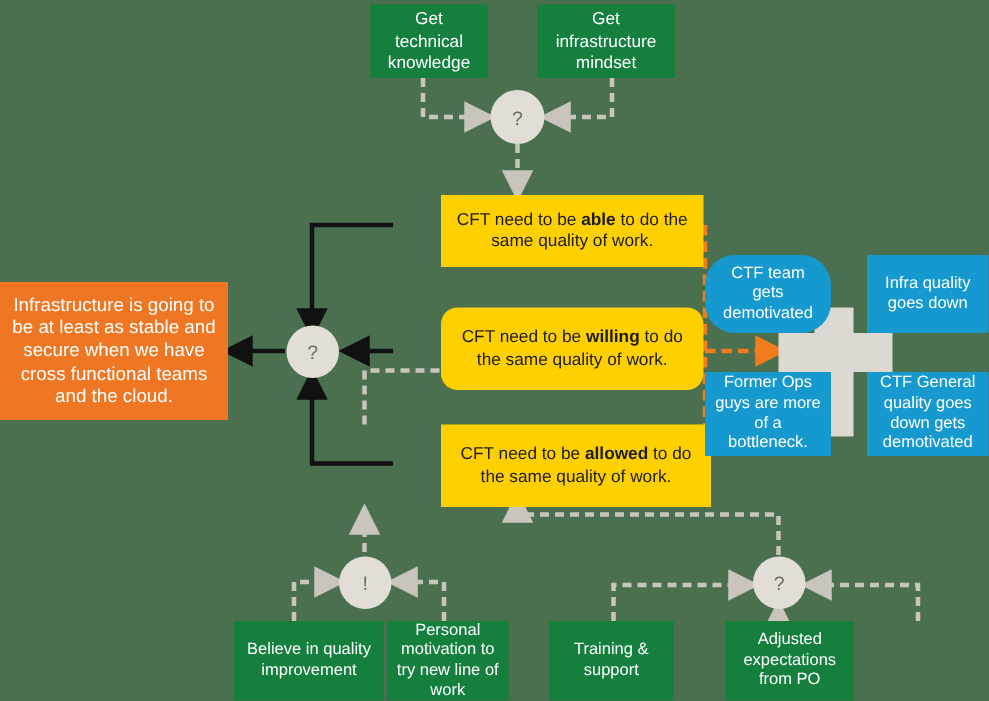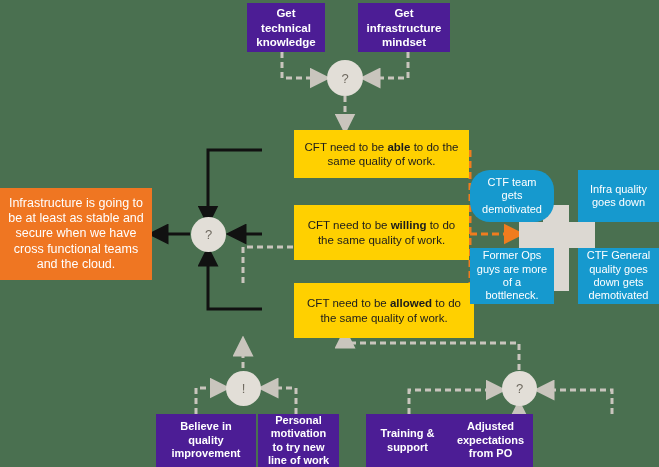--- a/index.html
+++ b/index.html
@@ -15,21 +15,21 @@
   .node{
     position:absolute;
     display:flex;align-items:center;justify-content:center;
     text-align:center;
     color:#ffffff;
     line-height:1.22;
     box-sizing:border-box;
     padding:4px 6px;
     font-weight:400;
   }
-  .teal{background:#4c1d95;font-weight:bold;}
+  .teal{background:#15803d;}
   .yellow{background:#ffd000;color:#1c1c1c;margin-left:32px;}
   .blue{background:#1699ce;}
   .orange{background:#ef7622;}
   .plusbox{background:#dcd8d2;}
   .circle{
     position:absolute;
     border-radius:50%;
     background:#e2ded7;
     display:flex;align-items:center;justify-content:center;
     color:#6f6a60;
@@ -104,21 +104,21 @@
   </div>
   <div class="node teal" style="left:358px;top:3px;width:92px;height:49px;font-size:11.5px;">
     <span>Get infrastructure mindset</span>
   </div>
 
   <div class="node yellow" style="left:262px;top:130px;width:175px;height:48px;font-size:11.5px;">
     <span>
       <span>CFT need to be </span><b>able</b><span> to do the same quality of work.</span>
     </span>
   </div>
-  <div class="node yellow" style="left:262px;top:205px;width:175px;height:55px;font-size:11.5px;">
+  <div class="node yellow" style="left:262px;top:205px;width:175px;height:55px;font-size:11.5px;border-radius:11px;">
     <span>
       <span>CFT need to be </span><b>willing</b><span> to do the same quality of work.</span>
     </span>
   </div>
   <div class="node yellow" style="left:262px;top:283px;width:180px;height:55px;font-size:11.5px;">
     <span>
       <span>CFT need to be </span><b>allowed</b><span> to do the same quality of work.</span>
     </span>
   </div>
 
@@ -140,21 +140,21 @@
 
   <div class="node teal" style="left:156px;top:414px;width:100px;height:53px;font-size:11px;">
     <span>Believe in quality improvement</span>
   </div>
   <div class="node teal" style="left:258px;top:414px;width:81px;height:53px;font-size:11px;">
     <span>Personal motivation to try new line of work</span>
   </div>
   <div class="node teal" style="left:366px;top:414px;width:83px;height:53px;font-size:11px;">
     <span>Training &amp; support</span>
   </div>
-  <div class="node teal" style="left:448px;top:414px;width:85px;height:53px;font-size:11px;">
+  <div class="node teal" style="left:484px;top:414px;width:85px;height:53px;font-size:11px;">
     <span>Adjusted expectations from PO</span>
   </div>
 
   <div class="circle" style="left:327px;top:60px;width:36px;height:36px;font-size:13px;">
     <span>?</span>
   </div>
   <div class="circle" style="left:191px;top:217px;width:35px;height:35px;font-size:13px;">
     <span>?</span>
   </div>
   <div class="circle" style="left:226px;top:371px;width:35px;height:35px;font-size:13px;">

